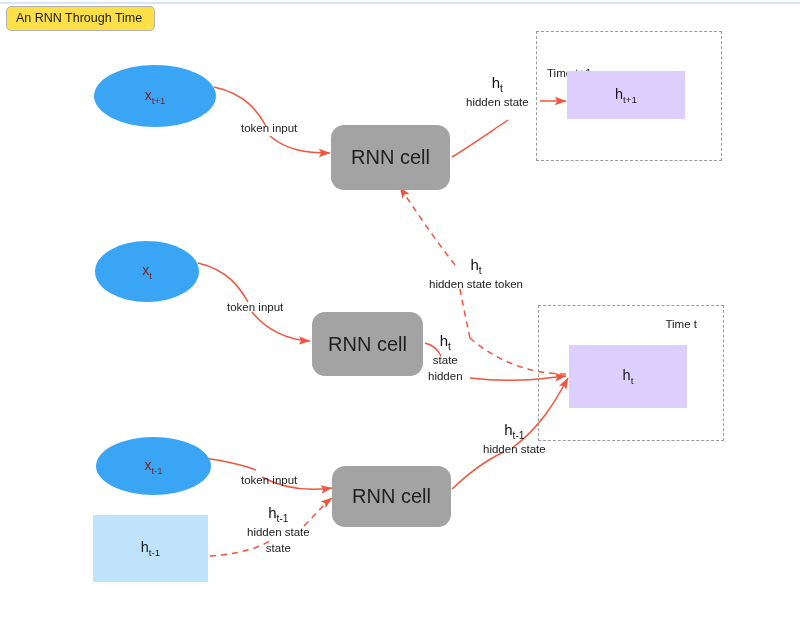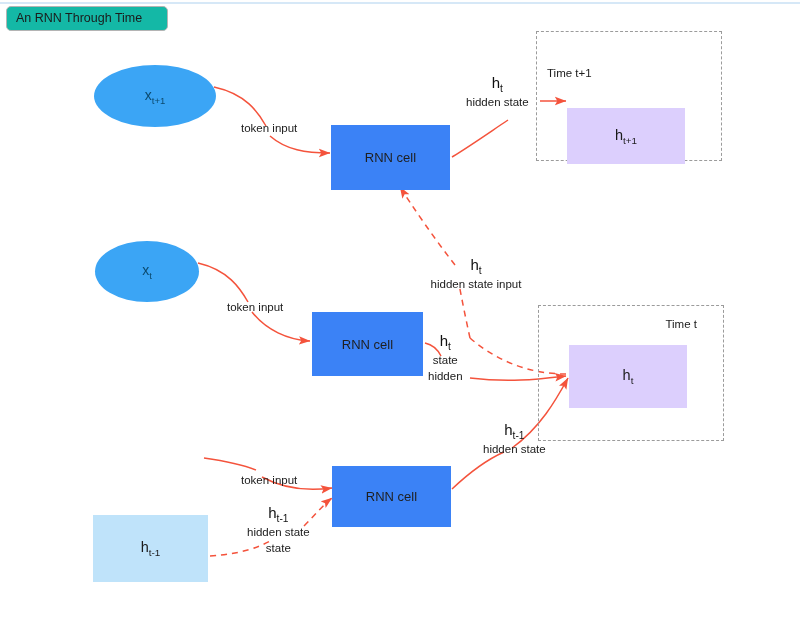--- a/index.html
+++ b/index.html
@@ -26,22 +26,22 @@
     top: 2px;
     width: 800px;
     height: 2px;
     background: #d6e8f7;
   }
   
   .title-chip {
     position: absolute;
     left: 6px;
     top: 6px;
-    padding: 4px 25px 5px 9px;
-    background: #14b8a6;
+    padding: 4px 12px 5px 9px;
+    background: #fde047;
     border: 1px solid #b4b4b4;
     border-radius: 5px;
     font-size: 12.5px;
     color: #1b1b1b;
     line-height: 1.15;
     white-space: nowrap;
   }
 
   
   .time-box {
@@ -58,33 +58,34 @@
   }
 
   
   .ellipse {
     position: absolute;
     background: #3ba5f5;
     border-radius: 50%;
     display: flex;
     align-items: center;
     justify-content: center;
-    color: #0c4a6e;
+    color: #7f1d1d;
     font-size: 14px;
   }
 
   
   .cell {
     position: absolute;
-    background: #3b82f6;
+    background: #a3a3a3;
     display: flex;
     align-items: center;
     justify-content: center;
     color: #1f1f1f;
-    font-size: 13px;
+    font-size: 20px;
+    border-radius: 13px;
   }
 
   
   .state-box {
     position: absolute;
     display: flex;
     align-items: center;
     justify-content: center;
     font-size: 14.5px;
     color: #1a1a1a;
@@ -190,31 +191,31 @@
     <span>RNN cell</span>
   </div>
 
   <div class="edge-label" style="left:466px; top:75px;">
     <span class="sym">
       <span>h</span><sub>t</sub>
     </span>
     <span>hidden state</span>
   </div>
 
-  <div class="state-box state-purple" style="left:567px; top:71px; width:118px; height:56px;margin-top:37px;">
+  <div class="state-box state-purple" style="left:567px; top:71px; width:118px; height:48px;">
     <span>
       <span>h</span><sub>t+1</sub>
     </span>
   </div>
 
   <div class="edge-label" style="left:421px; top:257px; width:110px; white-space:normal;">
     <span class="sym">
       <span>h</span><sub>t</sub>
     </span>
-    <span>hidden state input</span>
+    <span>hidden state token</span>
   </div>
 
   <div class="ellipse" style="left:95px; top:241px; width:104px; height:61px;">
     <span>
       <span>x</span><sub>t</sub>
     </span>
   </div>
 
   <div class="edge-label" style="left:227px; top:300px;">
     <span>token input</span>
@@ -238,20 +239,25 @@
     </span>
   </div>
 
   <div class="edge-label" style="left:483px; top:422px;">
     <span class="sym">
       <span>h</span><sub>t-1</sub>
     </span>
     <span>hidden state</span>
   </div>
 
+  <div class="ellipse" style="left:96px; top:437px; width:115px; height:58px;">
+    <span>
+      <span>x</span><sub>t-1</sub>
+    </span>
+  </div>
 
   <div class="edge-label" style="left:241px; top:473px;">
     <span>token input</span>
   </div>
 
   <div class="state-box state-lightblue" style="left:93px; top:515px; width:115px; height:67px;">
     <span>
       <span>h</span><sub>t-1</sub>
     </span>
   </div>

